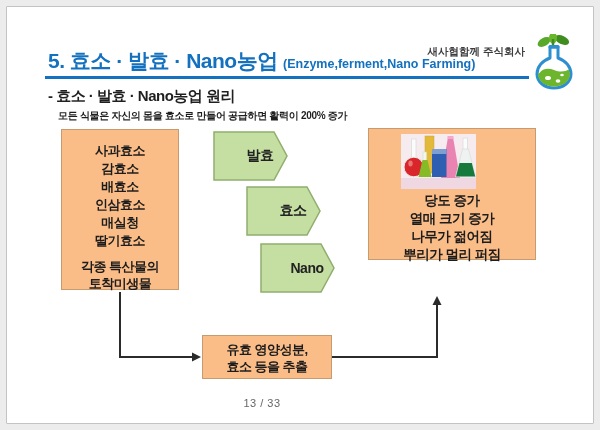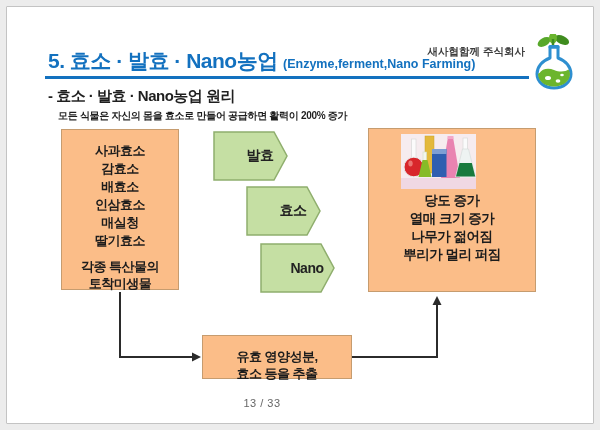--- a/index.html
+++ b/index.html
@@ -43,25 +43,25 @@
   }
   
   .obox{
     background:#fbbd88;border:1.5px solid #c69c6f;
     box-sizing:border-box;text-align:center;color:#1c1c1c;
   }
   .src-box{left:54px;top:122px;width:118px;height:161px;padding-top:12px;}
   .src-box .line{font-size:13px;font-weight:bold;line-height:18px;letter-spacing:-0.5px;}
   .src-box .foot{margin-top:8px;}
   .src-box .foot .line{line-height:17px;}
-  .res-box{left:361px;top:121px;width:168px;height:164px;}
+  .res-box{left:361px;top:121px;width:168px;height:132px;}
   .res-box .flasks{position:absolute;left:32px;top:5px;width:75px;height:55px;}
   .res-box .lines{position:absolute;left:0;top:63px;width:100%;}
   .res-box .line{font-size:13.5px;font-weight:bold;line-height:18px;letter-spacing:-0.5px;}
-  .extract-box{left:195px;top:328px;width:150px;height:44px;padding-top:12px;}
+  .extract-box{left:195px;top:328px;width:130px;height:44px;padding-top:5px;}
   .extract-box .line{font-size:13px;font-weight:bold;line-height:17px;letter-spacing:-0.5px;}
   
   .parrow{width:76px;height:50px;}
   .parrow svg{position:absolute;left:0;top:0;}
   .parrow .lbl{
     position:absolute;left:16px;top:0;width:62px;height:100%;
     display:flex;align-items:center;justify-content:center;
     font-size:14px;font-weight:bold;color:#222;letter-spacing:-0.5px;
   }
   .pa1{left:206px;top:124px;}

